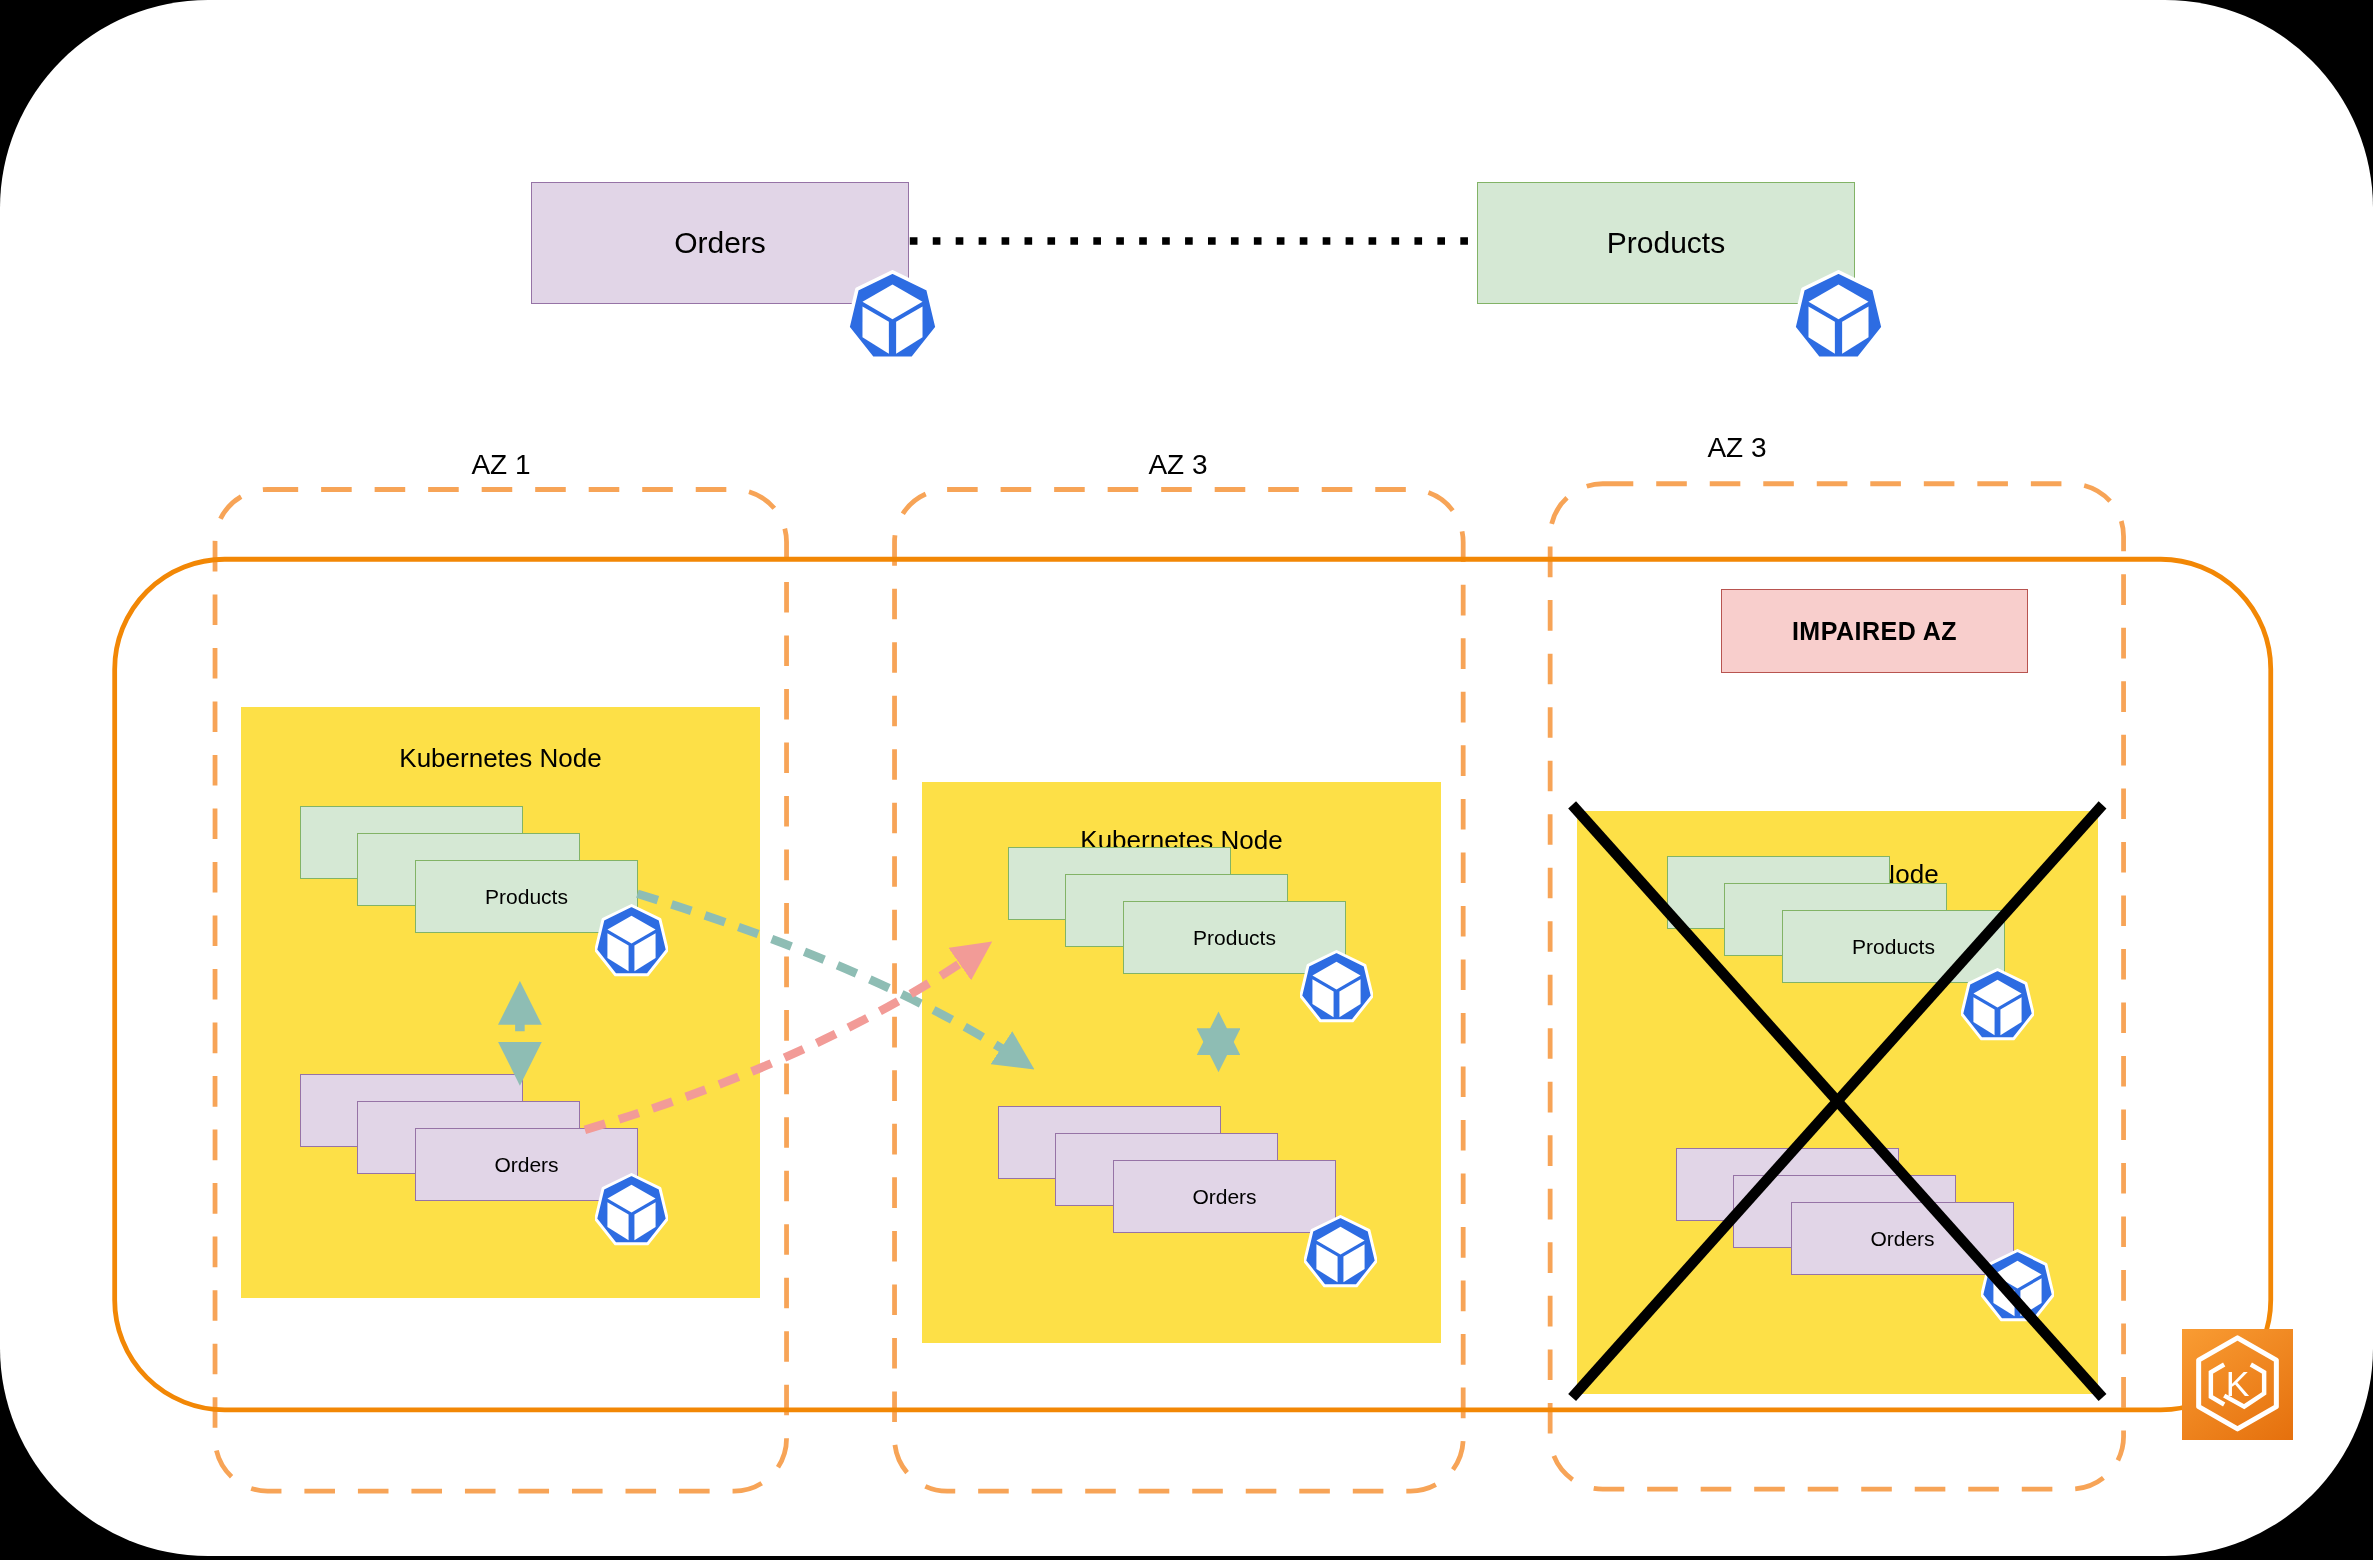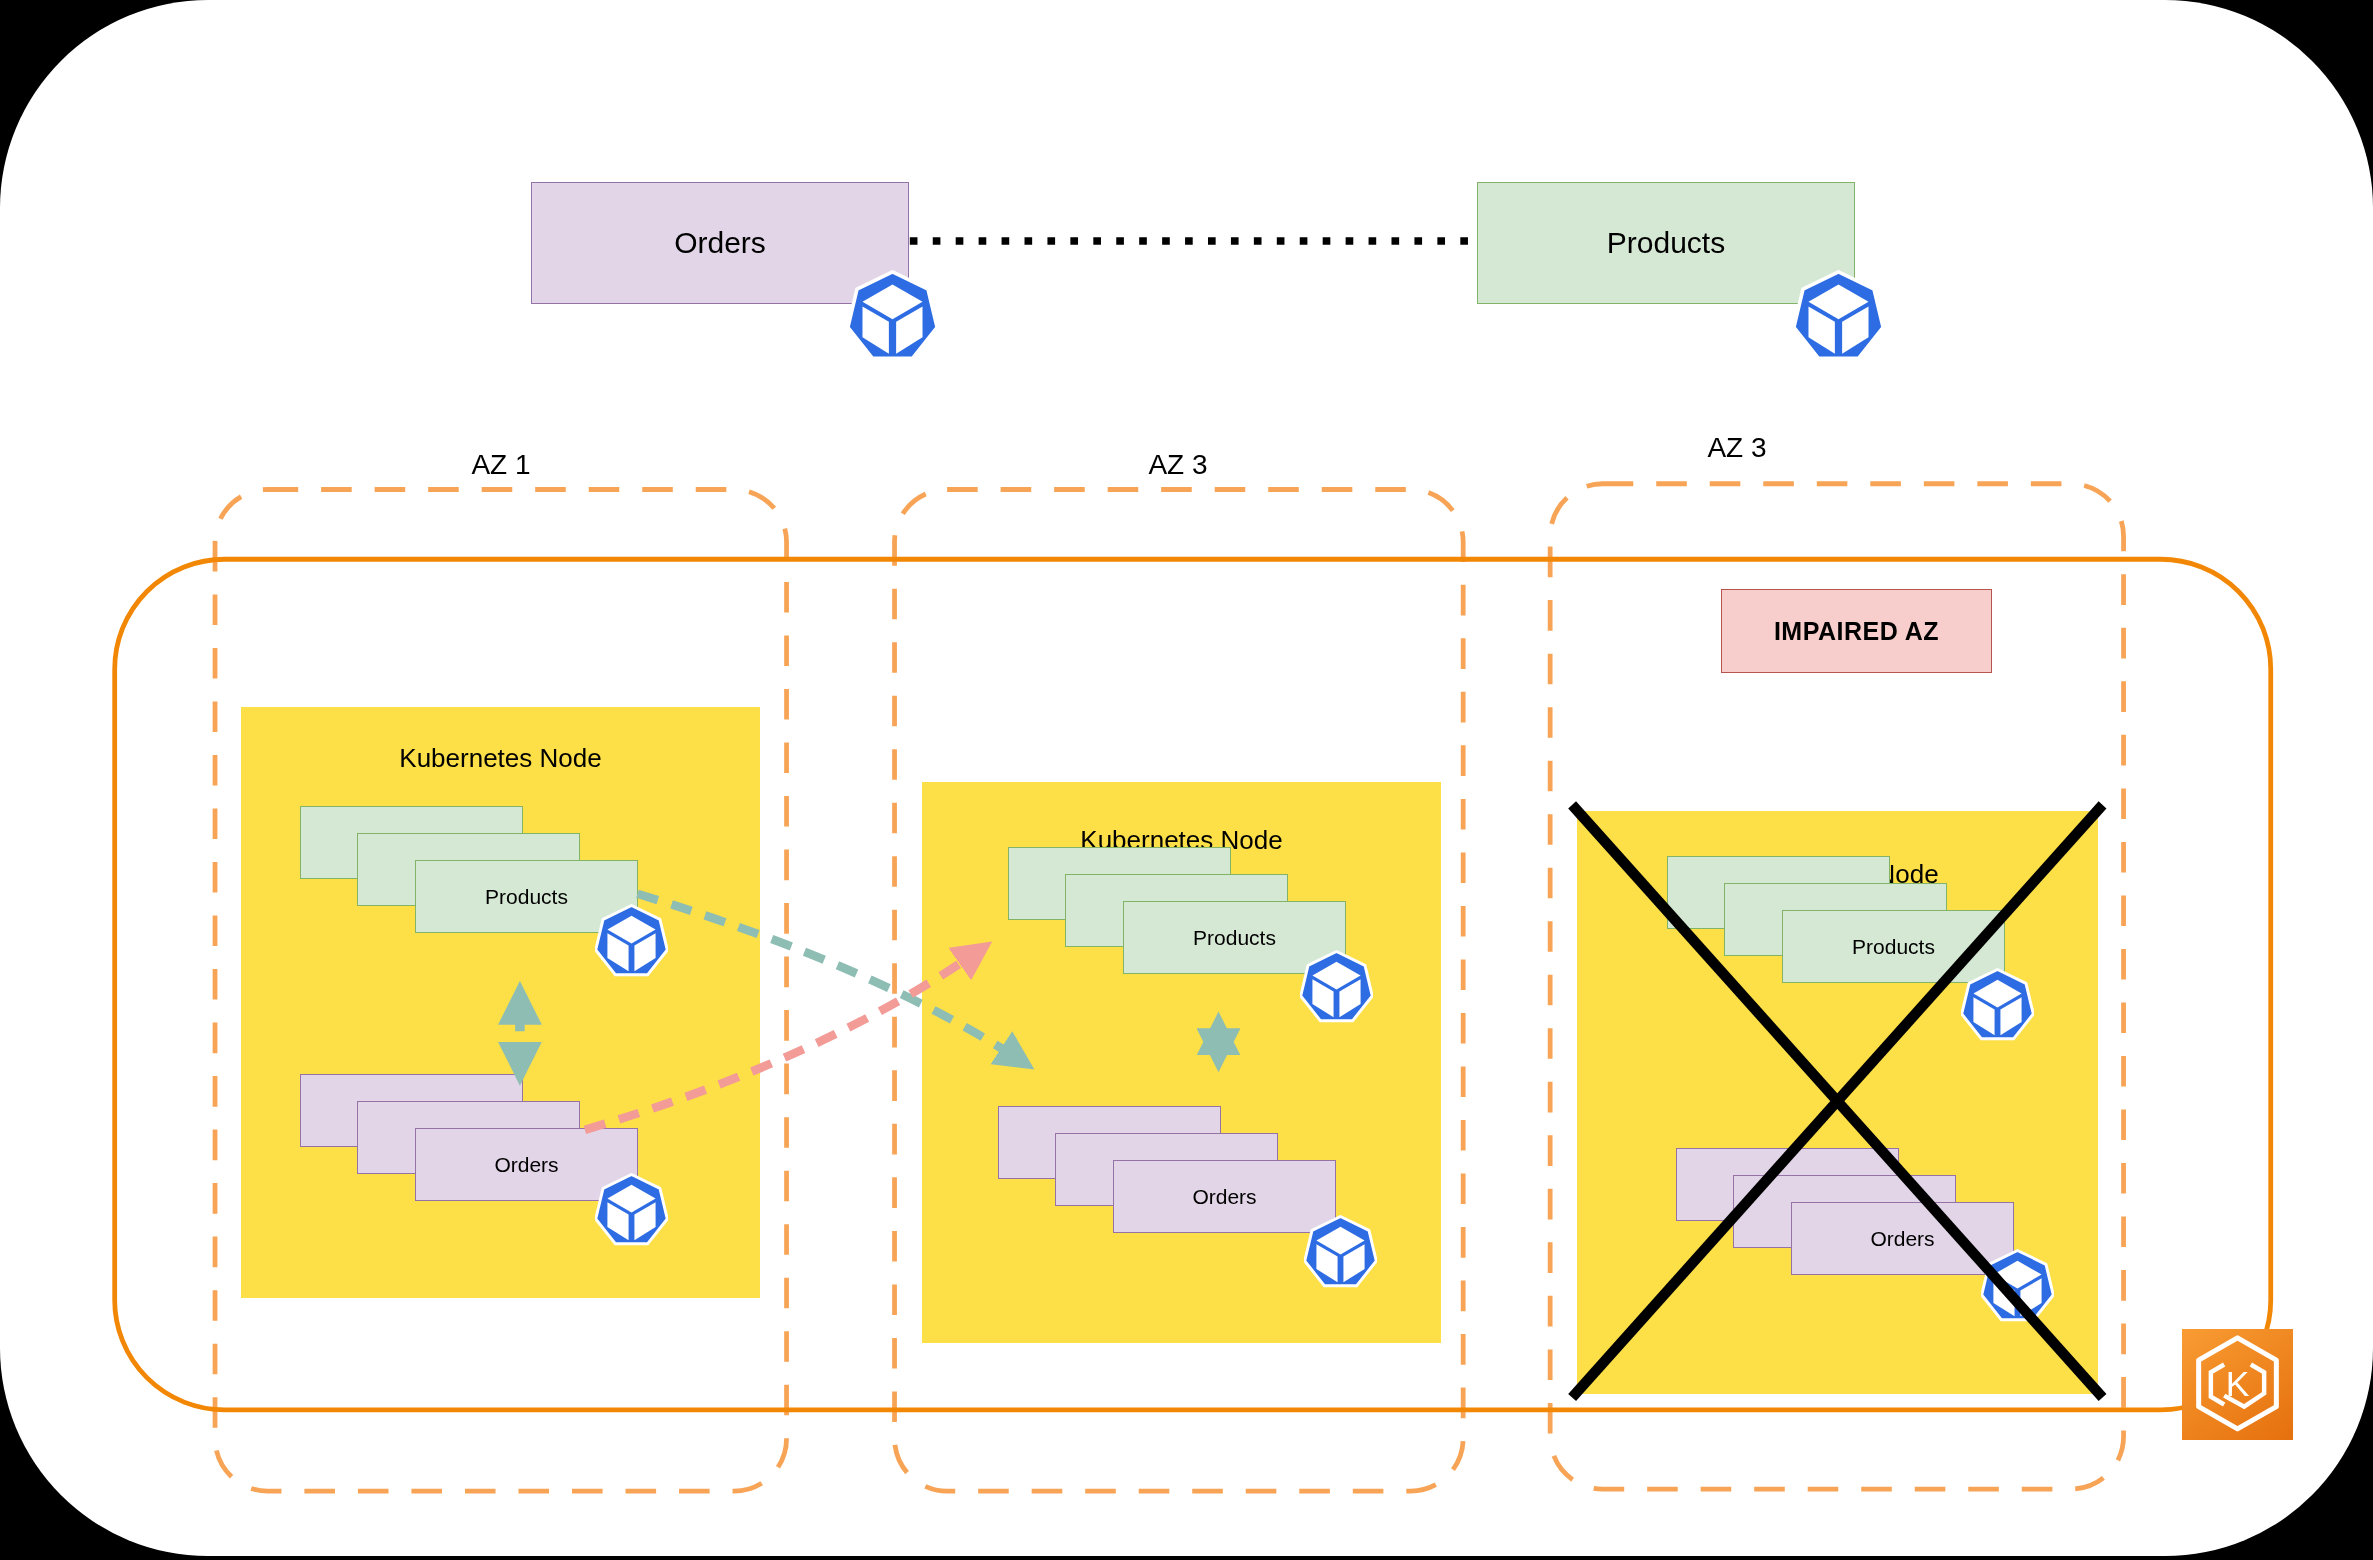--- a/index.html
+++ b/index.html
@@ -31,21 +31,21 @@
   .card.l1{left:57px;top:27px;}
   .card.l2{left:115px;top:54px;display:flex;align-items:center;justify-content:center;font-size:21px;}
   .green .card{background:#D5E8D4;border-color:#82B366;}
   .purple .card{background:#E1D5E7;border-color:#9673A6;}
 
   
   .pod-icon{position:absolute;width:73px;height:73px;}
   .pod-icon.big{width:91px;height:91px;}
 
   
-  .impaired-badge{left:1721px;top:589px;width:271px;height:84px;background:#F8CECC;
+  .impaired-badge{left:1721px;top:589px;width:307px;height:84px;background:#F8CECC;
                   border:1.9px solid #B85450;display:flex;align-items:center;justify-content:center;
                   font-size:25px;font-weight:bold;letter-spacing:0.5px;}
 
   
   .eks-logo{left:2182px;top:1329px;width:111px;height:111px;
             background:linear-gradient(145deg,#F99C33,#E5700D);}
 </style>
 </head>
 <body>
 

